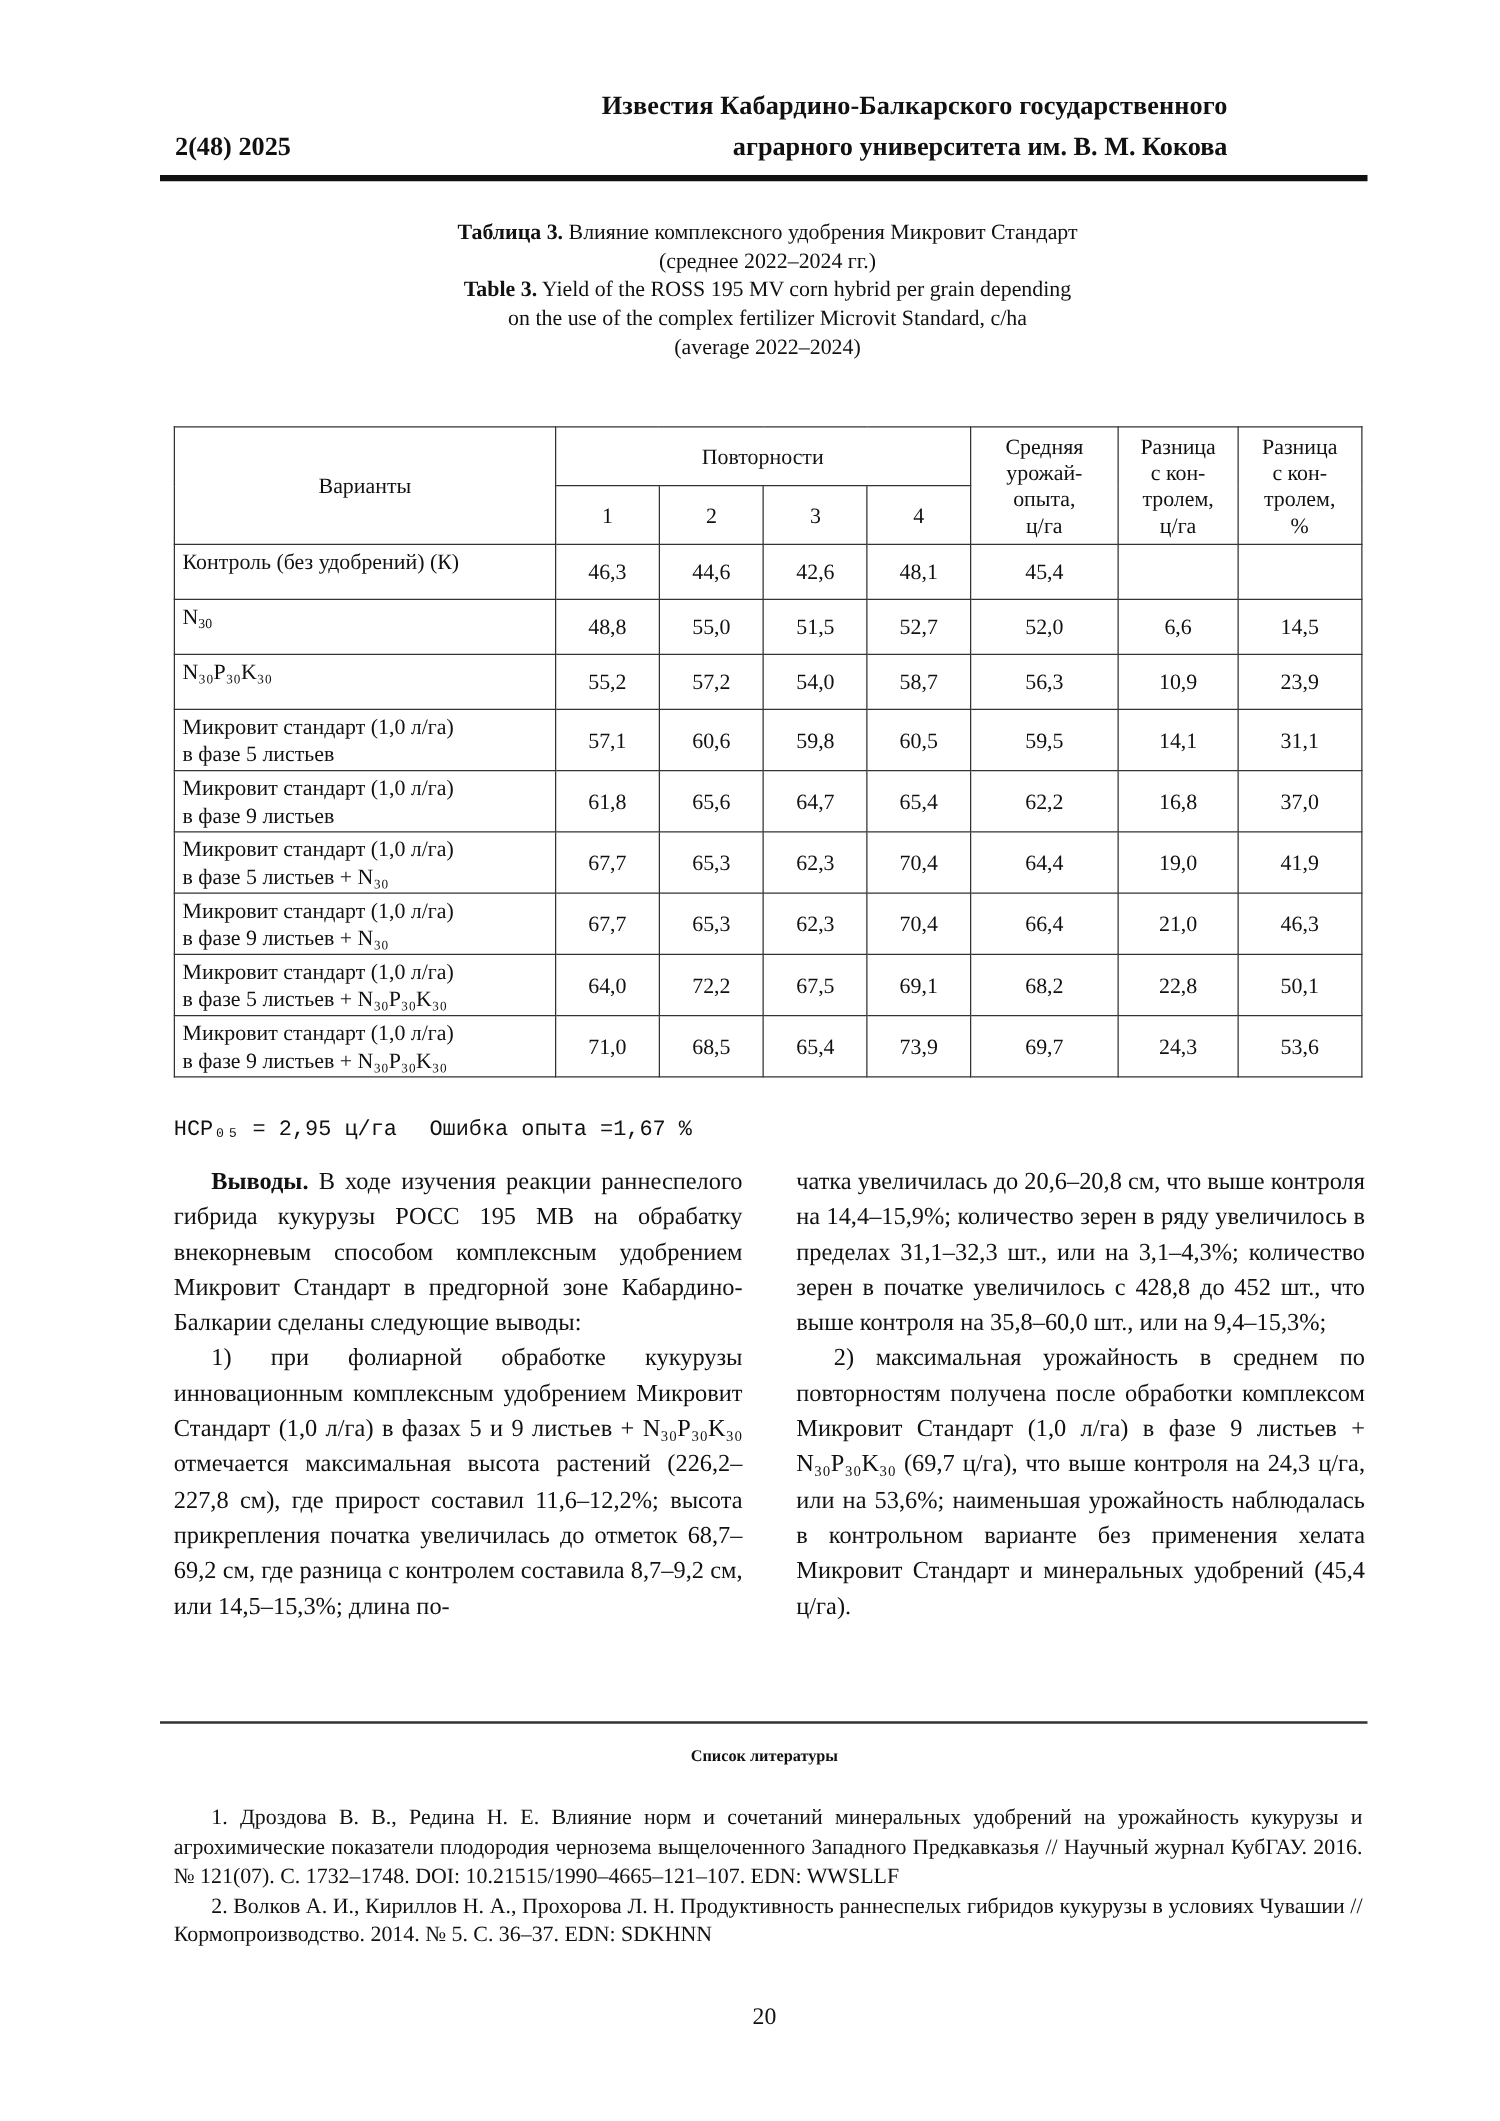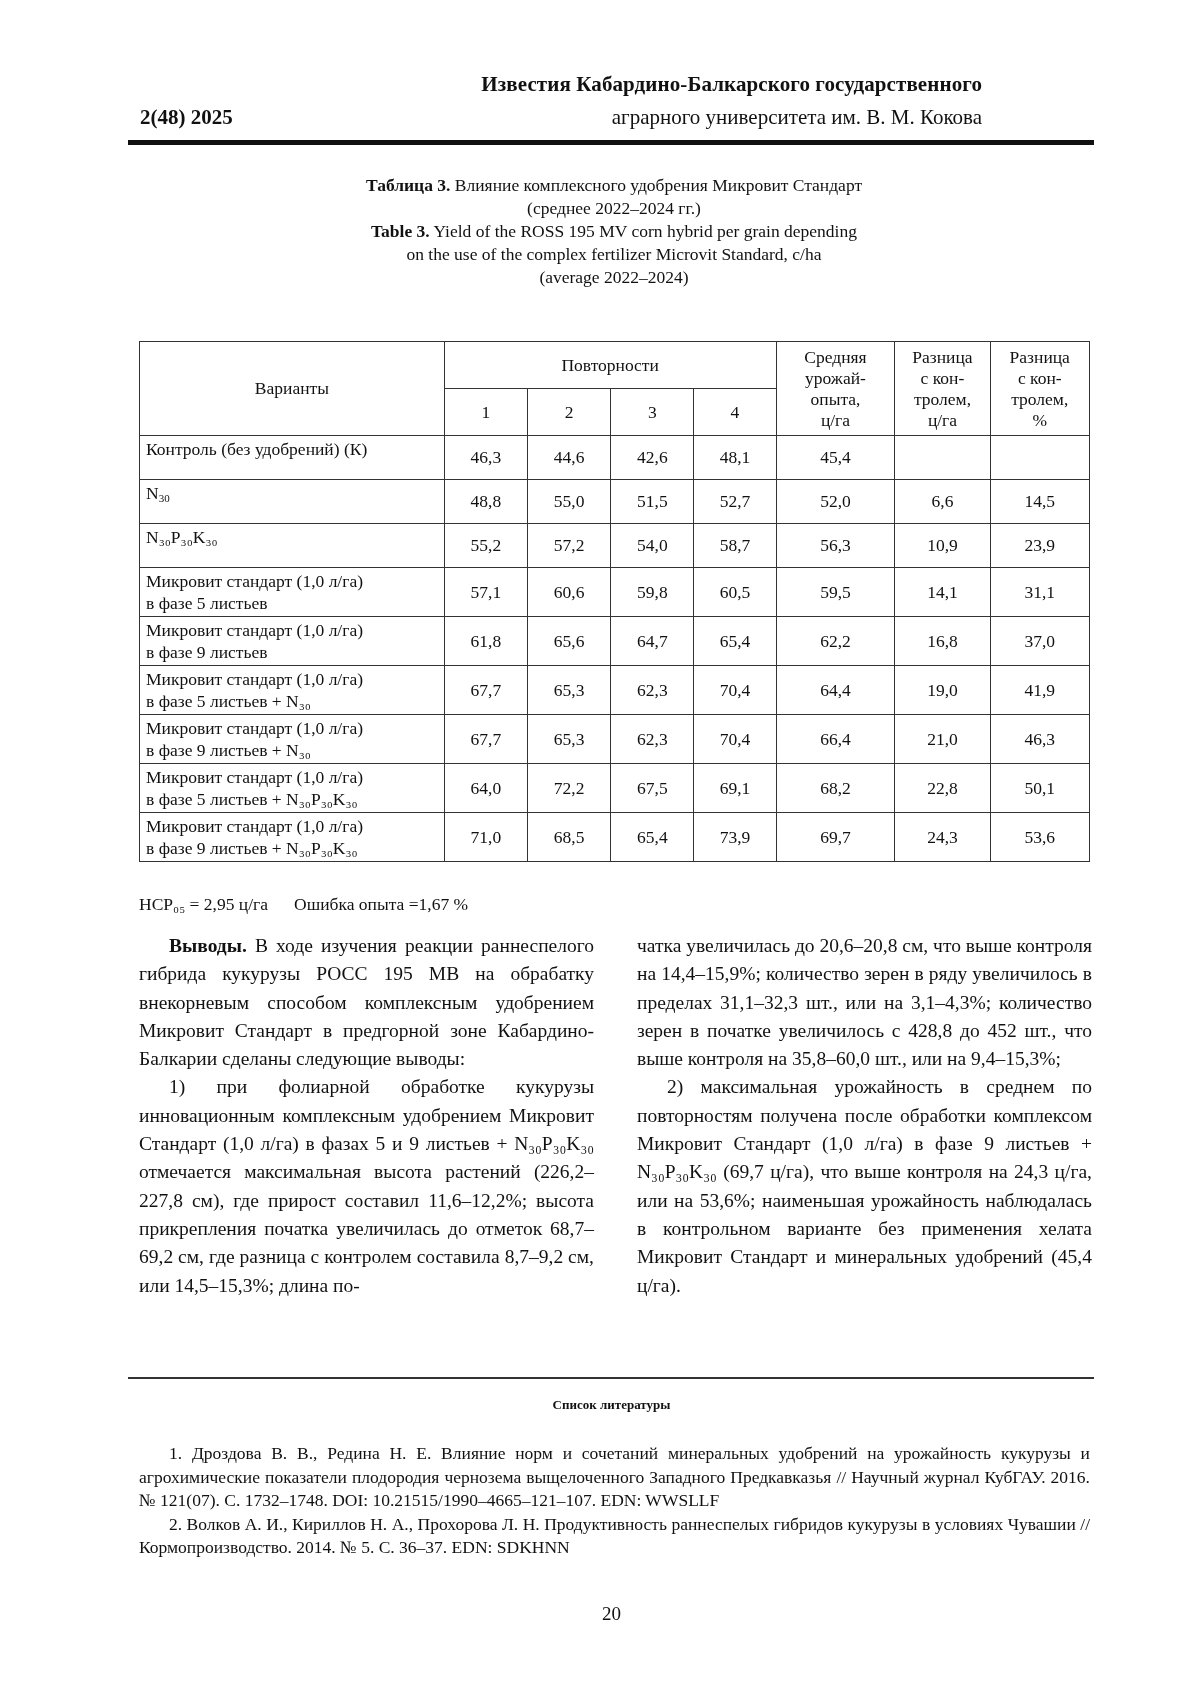--- a/index.html
+++ b/index.html
@@ -1,37 +1,37 @@
 <!DOCTYPE html>
 <html><head>
 <meta charset="utf-8">
 <style>
   html, body { margin: 0; padding: 0; background: #ffffff; }
   body { width: 1200px; height: 1697px; position: relative; overflow: hidden; color: #111; font-family: "Liberation Serif", serif; }
   .page { position: absolute; left: 0; top: 0; width: 1092px; height: 1697px; margin-left: 24px; }
 
   
   .hdr-title1 { position: absolute; top: 72px; right: 134px; font-size: 21px; font-weight: bold; letter-spacing: 0.1px; }
-  .hdr-title2 { position: absolute; top: 105px; right: 134px; font-size: 21px; font-weight: normal; }
+  .hdr-title2 { position: absolute; top: 105px; right: 134px; font-size: 21px; font-weight: bold; }
   .hdr-issue { position: absolute; top: 105px; left: 116px; font-size: 21px; font-weight: bold; text-align: right; }
   .hdr-rule { position: absolute; top: 140px; left: 104px; width: 966px; height: 5px; background: #111; }
 
   
   .caption { position: absolute; top: 174px; left: 230px; width: 720px; text-align: center; font-size: 17.5px; line-height: 23px; }
   .caption b { font-weight: bold; }
 
   
   table.data { position: absolute; top: 341px; left: 115px; width: 951px; border-collapse: collapse; font-size: 17.5px; }
   table.data td, table.data th { border: 1.3px solid #333; font-weight: normal; padding: 0; }
   table.data th { text-align: center; line-height: 21px; }
   table.data td.var { text-align: left; padding: 2px 6px; line-height: 22px; vertical-align: top; }
   table.data td.num { text-align: center; vertical-align: middle; }
   sub { font-size: 11px; vertical-align: -3px; line-height: 0; }
 
-  .note { position: absolute; top: 894px; left: 115px; font-size: 17.5px; }
+  .note { position: absolute; top: 894px; left: 115px; font-size: 17.5px; font-family: Liberation Mono, monospace; }
   .note span.gap { display: inline-block; width: 26px; }
 
   
   .col { position: absolute; top: 932px; font-size: 19.5px; line-height: 28.3px; text-align: justify; }
   .col.left { left: 115px; width: 455px; }
   .col.right { left: 613px; width: 455px; }
   .col p { margin: 0; text-indent: 30px; }
   .col p.noindent { text-indent: 0; }
 
   .rule2 { position: absolute; top: 1377px; left: 104px; width: 966px; height: 2px; background: #333; }

